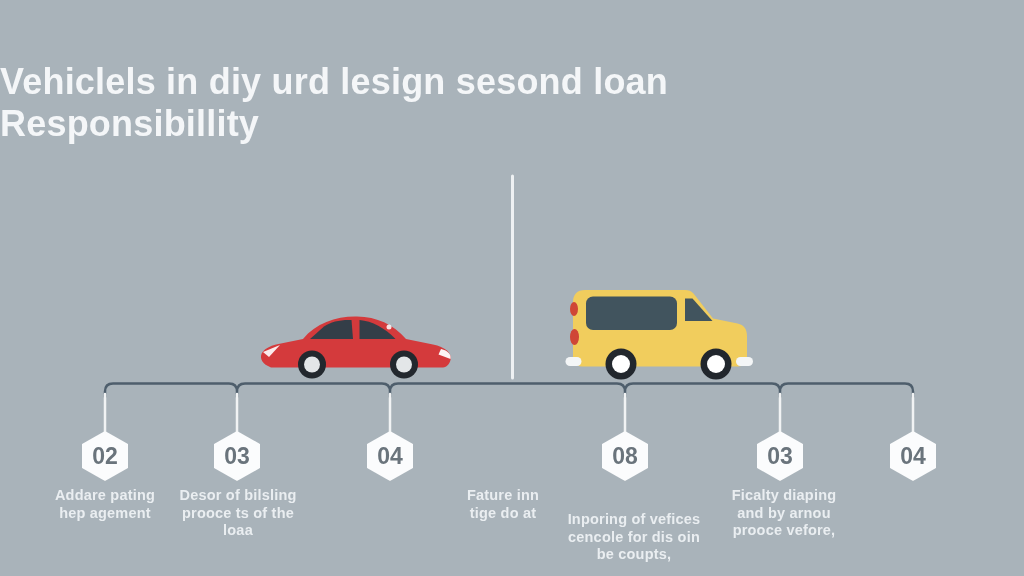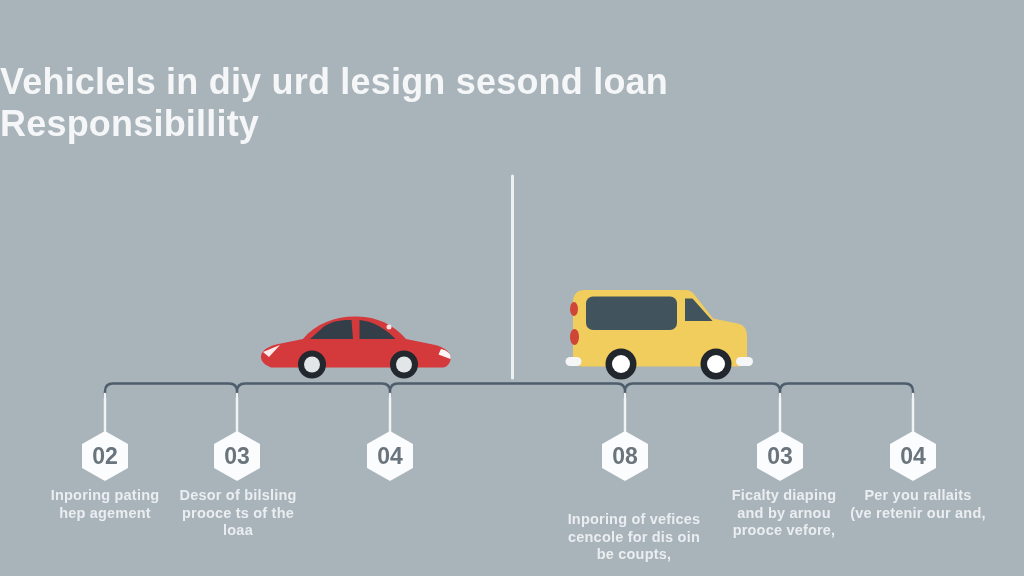--- a/index.html
+++ b/index.html
@@ -63,26 +63,26 @@
     </div>
     <div class="hex" style="left: 602px; top: 431px;">
       <span>08</span>
     </div>
     <div class="hex" style="left: 757px; top: 431px;">
       <span>03</span>
     </div>
     <div class="hex" style="left: 890px; top: 431px;">
       <span>04</span>
     </div>
-    <div class="t-label" style="left: 27px; top: 487px;">Inporing pating
+    <div class="t-label" style="left: 27px; top: 487px;">Addare pating
 hep agement</div>
     <div class="t-label" style="left: 160px; top: 487px;">Desor of bilsling
 prooce ts of the
 loaa</div>
+    <div class="t-label" style="left: 425px; top: 487px;">Fature inn
+tige do at</div>
     <div class="t-label" style="left: 556px; top: 487px; margin-top: 24px;">Inporing of vefices
 cencole for dis oin
 be coupts,</div>
     <div class="t-label" style="left: 706px; top: 487px;">Ficalty diaping
 and by arnou
 prooce vefore,</div>
-    <div class="t-label" style="left: 840px; top: 487px;">Per you rallaits
-(ve retenir our and,</div>
   </div>
 
 </body></html>

